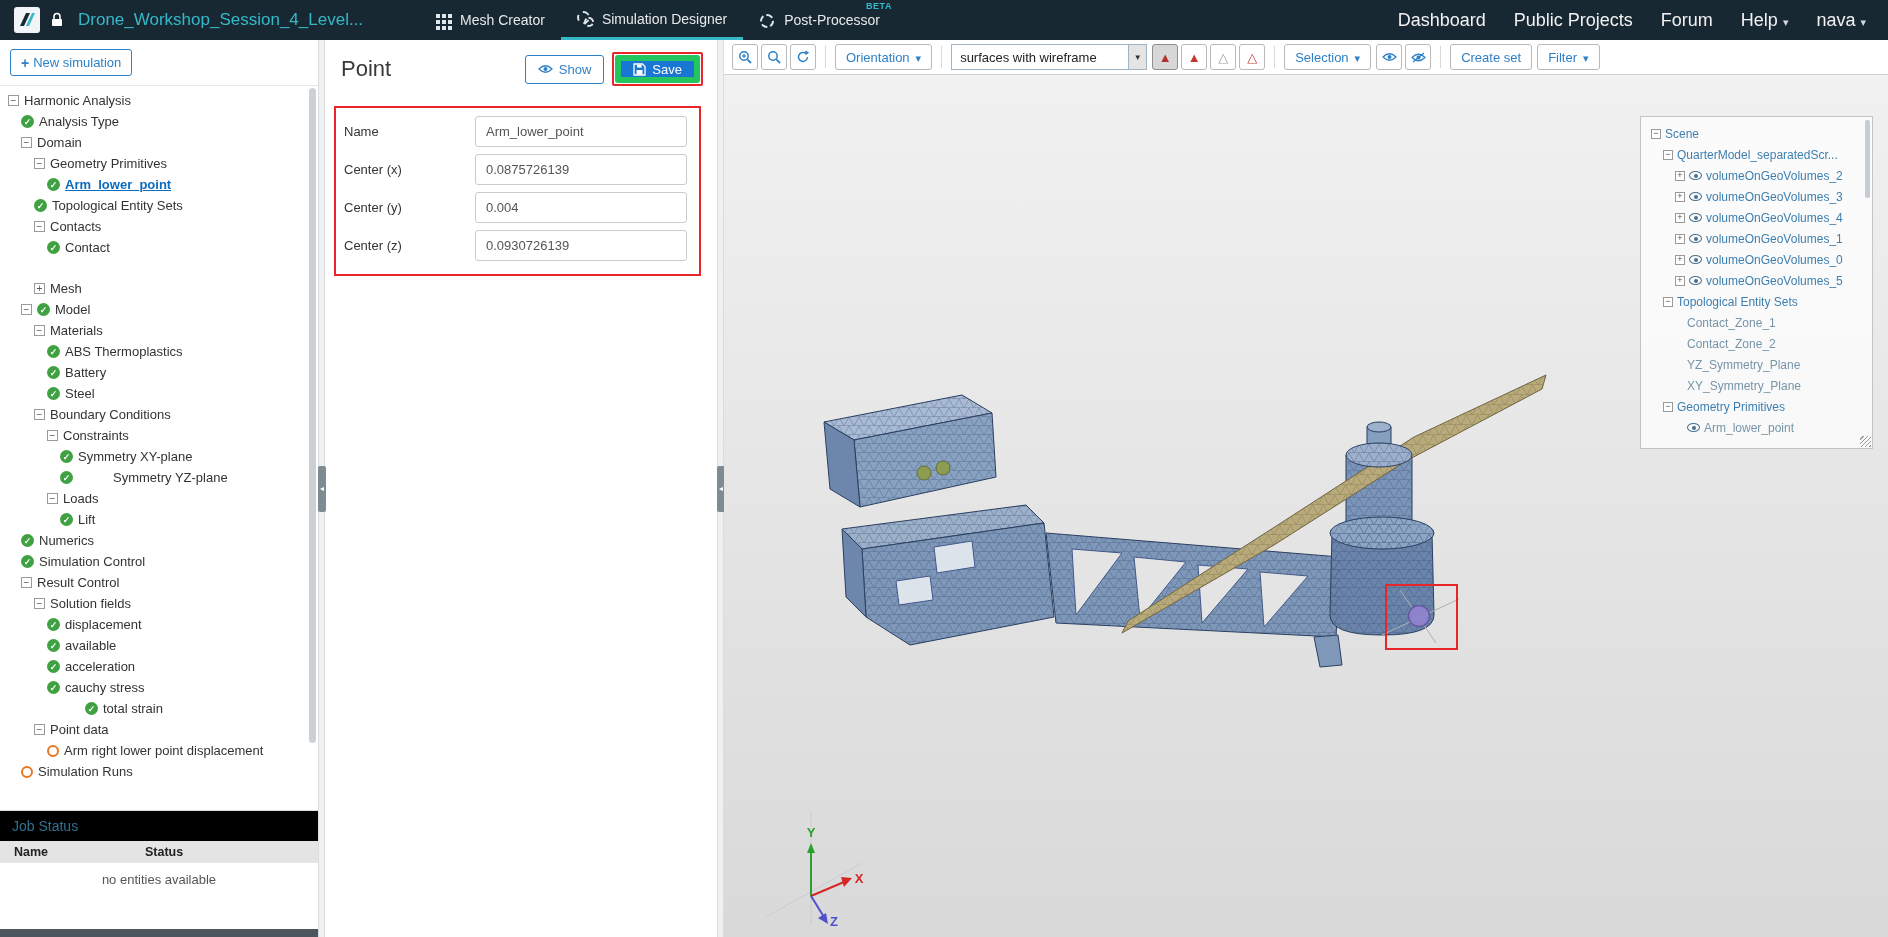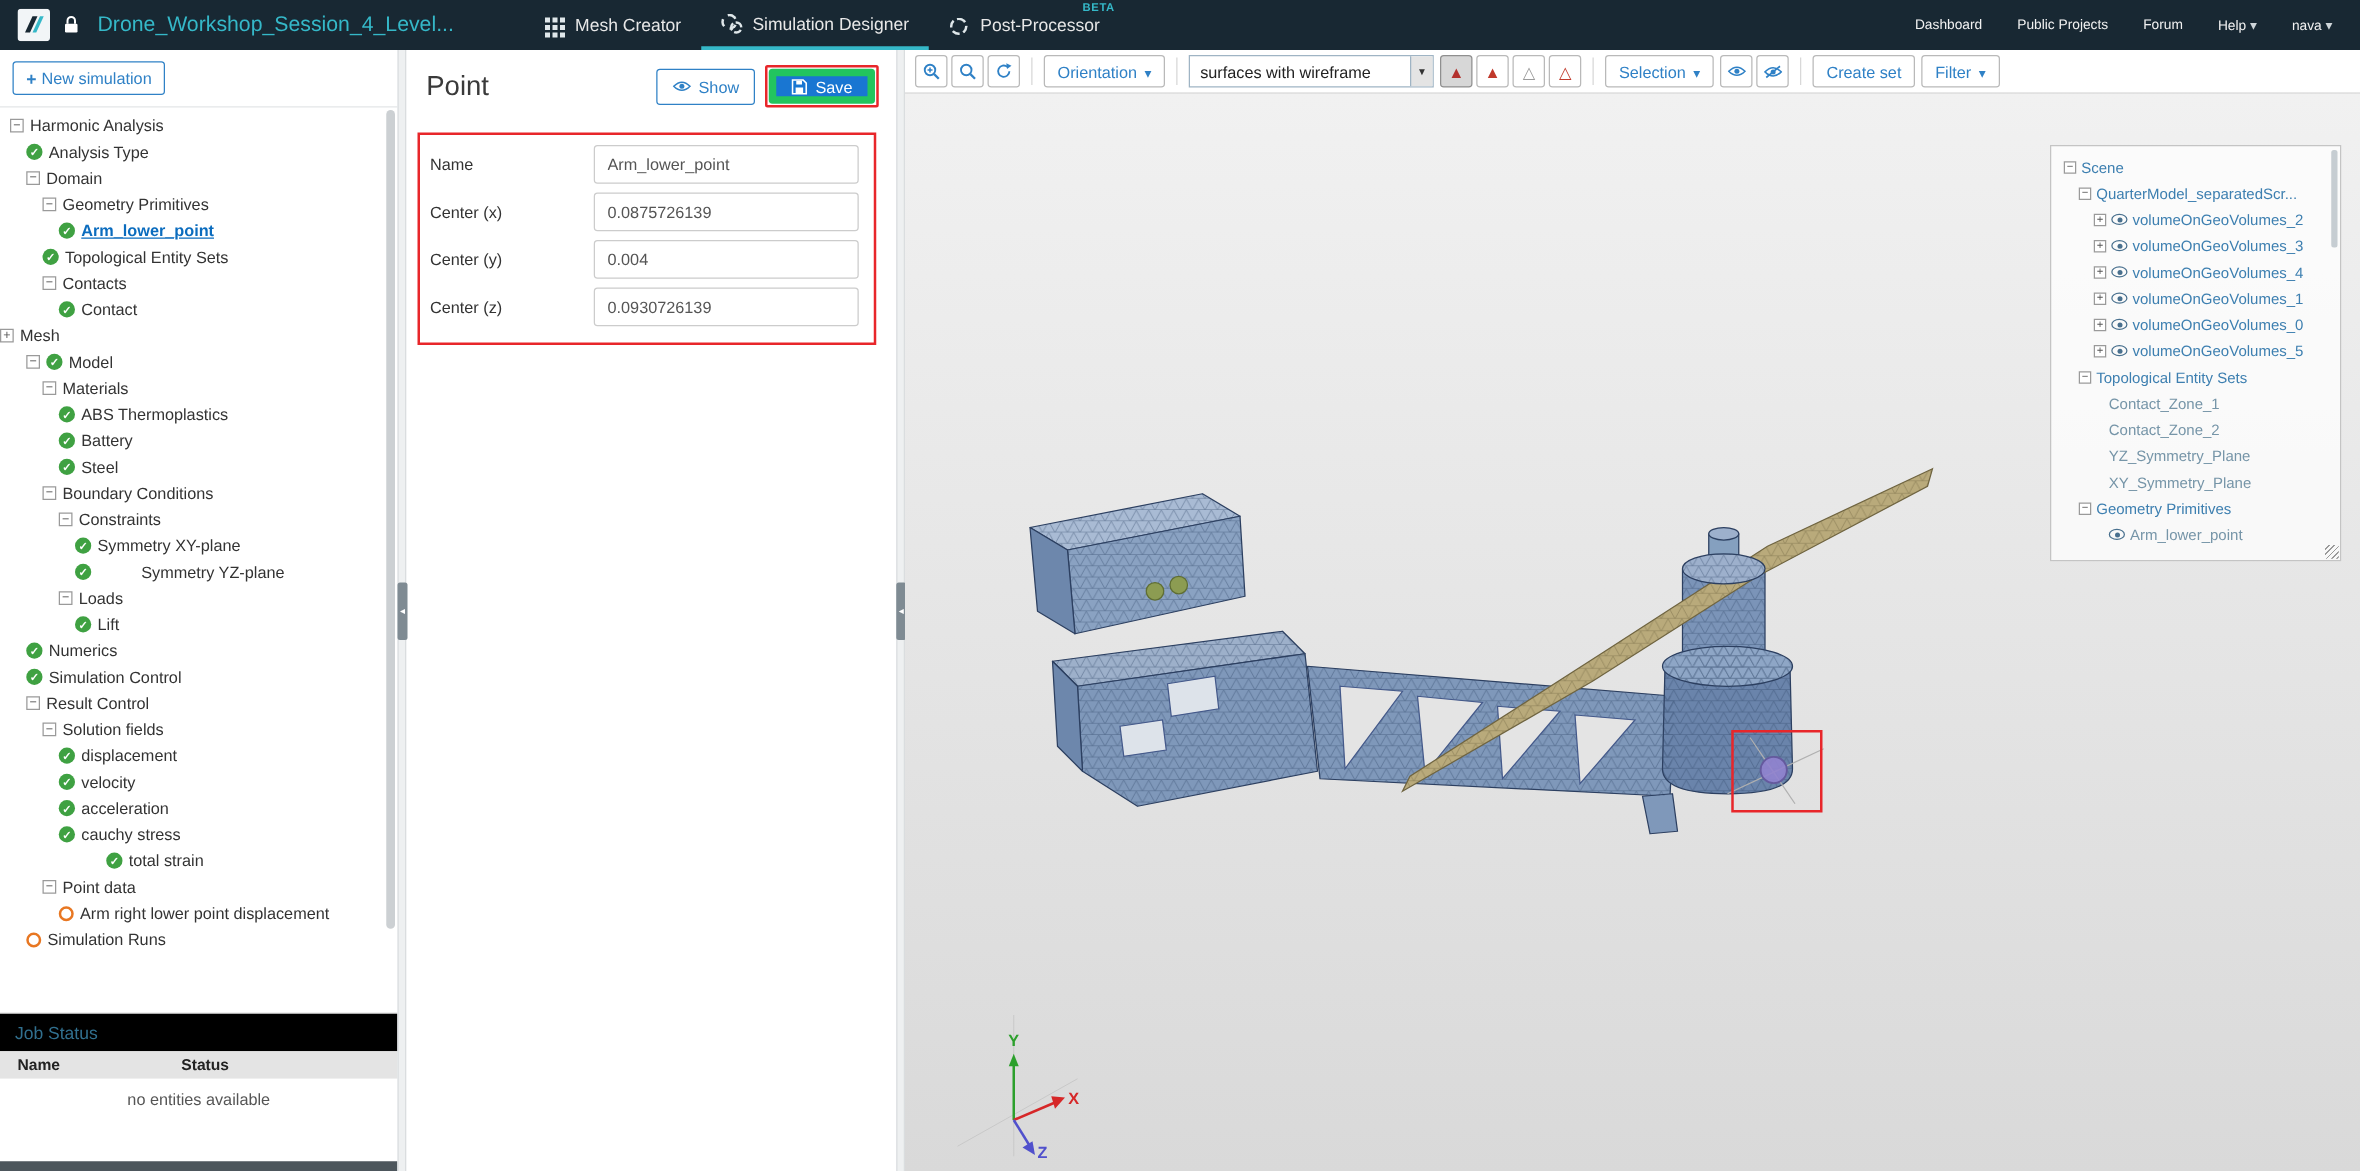--- a/index.html
+++ b/index.html
@@ -17,21 +17,21 @@
   .tab.active{border-bottom:3px solid #35b8c8}
   .tab-badge{position:absolute;top:1px;right:4px;color:#35b8c8;font-size:9px;font-weight:bold;letter-spacing:.5px}
   .tab-icon{position:relative;width:17px;height:17px;flex-shrink:0;color:#dfe7ea}
   .ic-grid::before{content:"";position:absolute;left:1px;top:2px;width:4px;height:4px;background:#dfe7ea;
     box-shadow:6px 0,12px 0,0 6px,6px 6px,12px 6px,0 12px,6px 12px,12px 12px}
   .ic-gears::before{content:"";position:absolute;left:0;top:1px;width:9px;height:9px;border:2px dashed #dfe7ea;border-radius:50%}
   .ic-gears::after{content:"";position:absolute;right:0;bottom:0;width:6px;height:6px;border:2px dashed #dfe7ea;border-radius:50%}
   .ic-gear::before{content:"";position:absolute;left:1px;top:2px;width:10px;height:10px;border:2px dashed #dfe7ea;border-radius:50%}
   .spacer{flex:1}
   .toplinks{display:flex;gap:28px;align-items:center;margin-right:8px}
-  .toplink{color:#f2f2f2;font-size:11px;white-space:nowrap;cursor:pointer}
+  .toplink{color:#f2f2f2;font-size:18px;white-space:nowrap;cursor:pointer}
   .toplink.caret::after{content:" ▾";font-size:11px;color:#cfd6da}
 
   
   .main{flex:1;display:flex;min-height:0}
   .vdivider{width:7px;background:#eef0f1;border-left:1px solid #dadddf;border-right:1px solid #dadddf;position:relative;flex-shrink:0}
   .collapse-handle{position:absolute;top:50%;left:-1px;transform:translateY(-50%);width:8px;height:46px;background:#7f8b93;border-radius:2px;color:#fff;font-size:8px;display:flex;align-items:center;justify-content:center;cursor:pointer}
   .collapse-handle::before{content:"◂"}
 
   
   .sidebar{width:318px;background:#fff;display:flex;flex-direction:column;position:relative;flex-shrink:0}
@@ -227,21 +227,21 @@
 
             <span class="tree-label">Contacts</span>
           </div>
 
           <div class="tree-row" style="padding-left: 47px;">
 
             <span class="st st-check"></span>
             <span class="tree-label">Contact</span>
           </div>
 
-          <div class="tree-row" style="">
+          <div class="tree-row" style="padding-left: 34px; margin-top: 20px;">
             <span class="xp ex-plus"></span>
 
             <span class="tree-label">Mesh</span>
           </div>
 
           <div class="tree-row" style="padding-left: 21px;">
             <span class="xp ex-minus"></span>
             <span class="st st-check"></span>
             <span class="tree-label">Model</span>
           </div>
@@ -332,21 +332,21 @@
 
           <div class="tree-row" style="padding-left: 47px;">
 
             <span class="st st-check"></span>
             <span class="tree-label">displacement</span>
           </div>
 
           <div class="tree-row" style="padding-left: 47px;">
 
             <span class="st st-check"></span>
-            <span class="tree-label">velocity</span>
+            <span class="tree-label">available</span>
           </div>
 
           <div class="tree-row" style="padding-left: 47px;">
 
             <span class="st st-check"></span>
             <span class="tree-label">acceleration</span>
           </div>
 
           <div class="tree-row" style="padding-left: 47px;">
 

